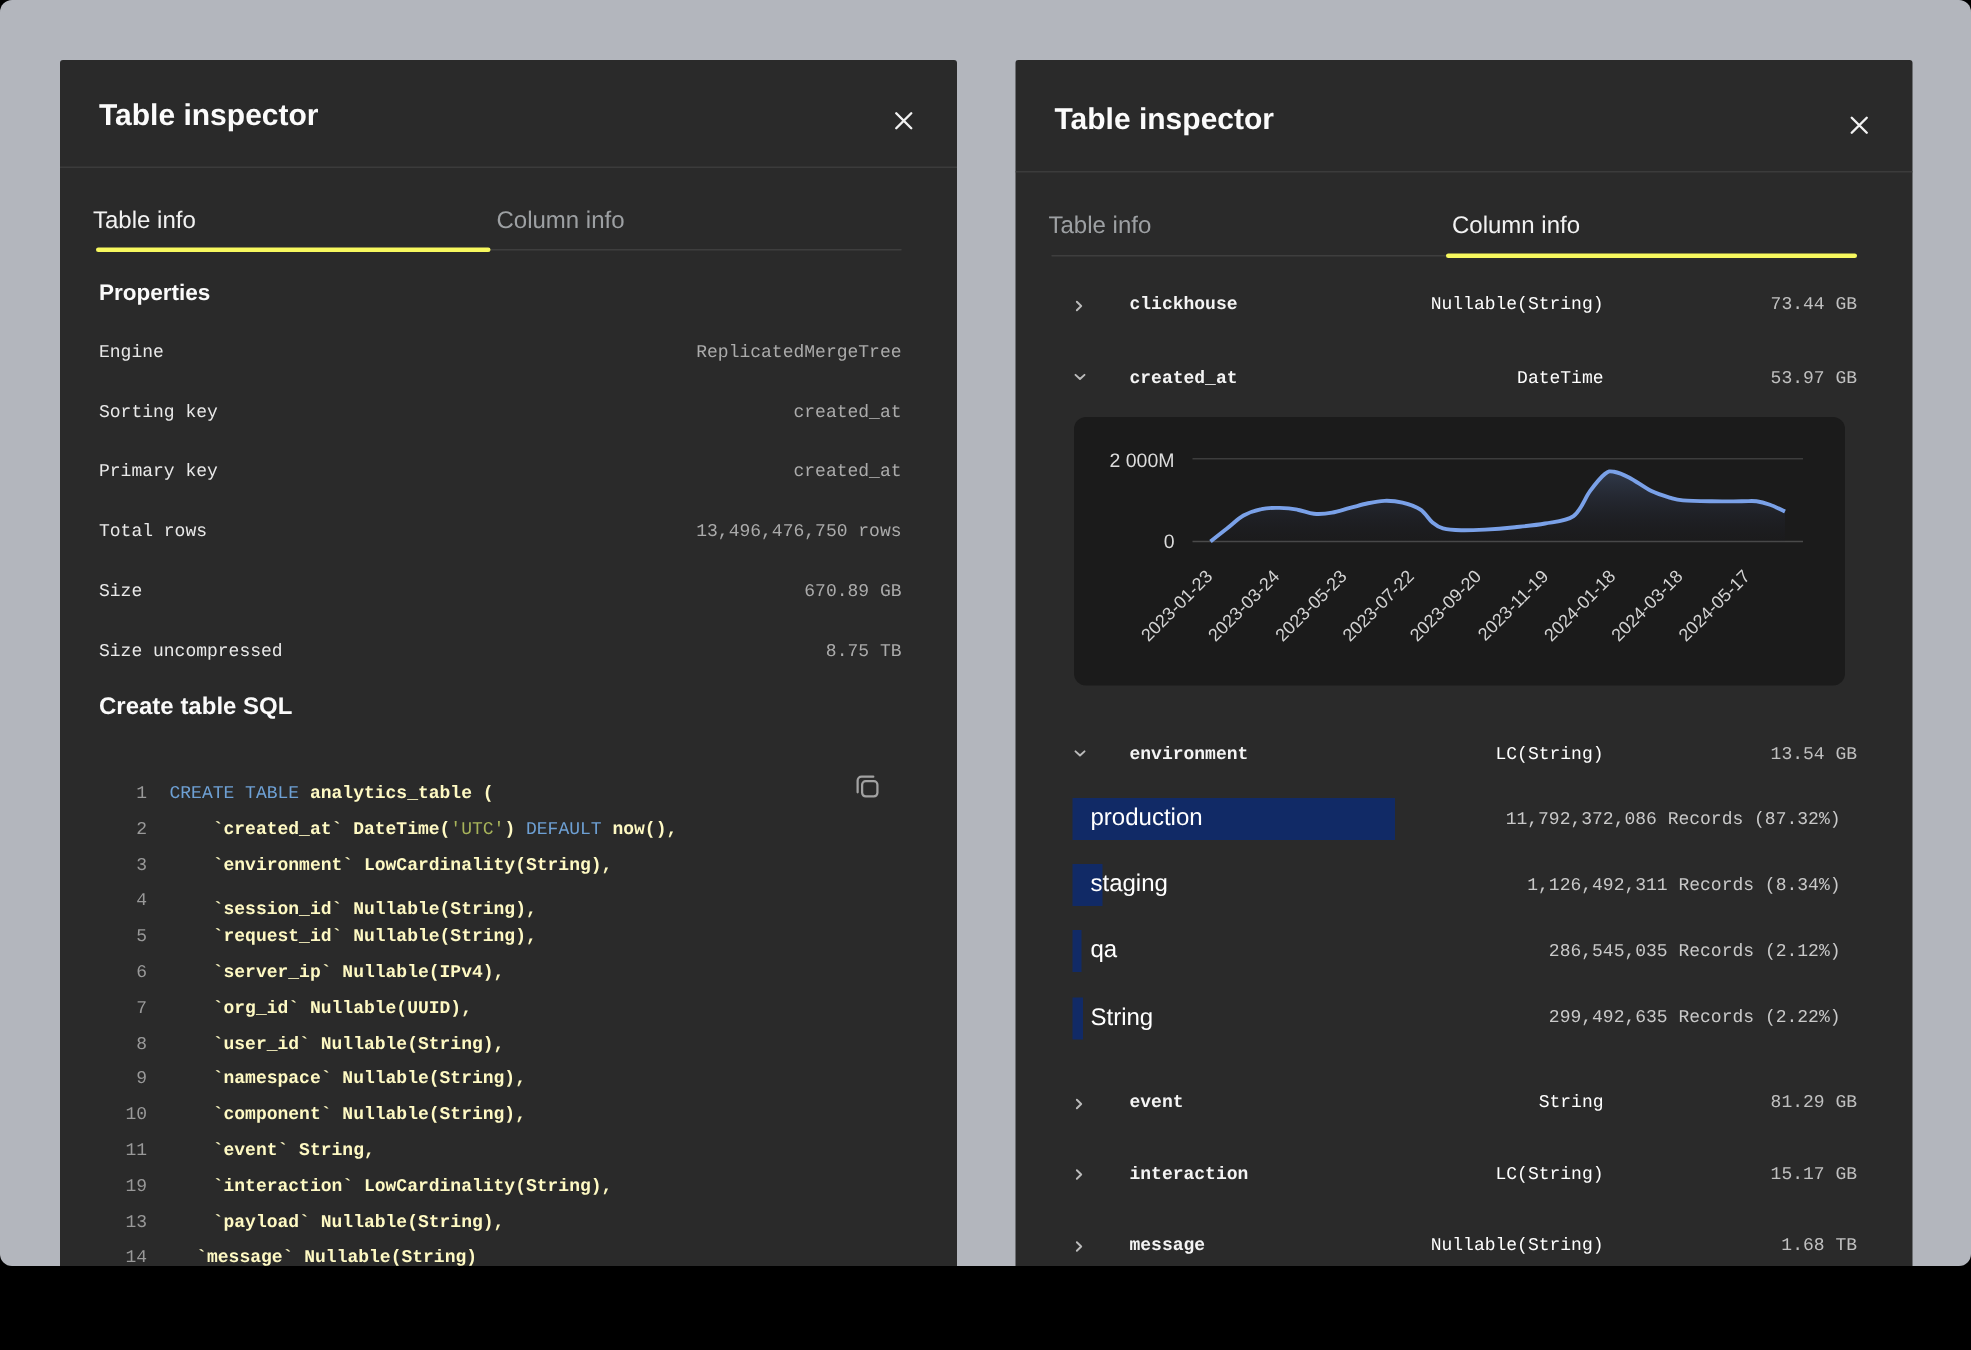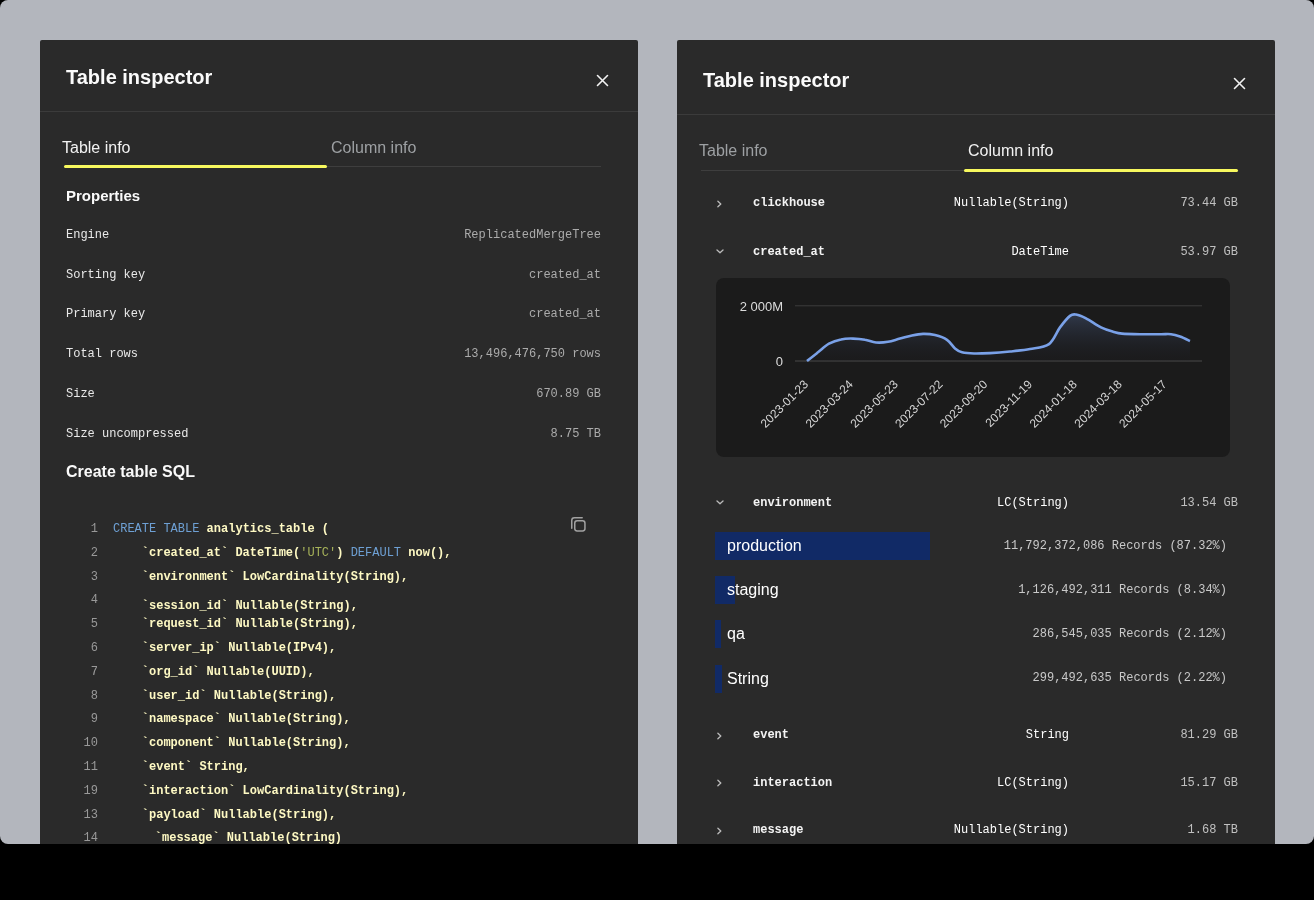--- a/index.html
+++ b/index.html
@@ -88,21 +88,21 @@
     <div class="codeline" style="left:73px;top:190.4px;"><span class="cw">    `namespace` Nullable(String),</span></div>
     <div class="lnum" style="top:214.2px;">10</div>
     <div class="codeline" style="left:73px;top:214.2px;"><span class="cw">    `component` Nullable(String),</span></div>
     <div class="lnum" style="top:238.0px;">11</div>
     <div class="codeline" style="left:73px;top:238.0px;"><span class="cw">    `event` String,</span></div>
     <div class="lnum" style="top:261.8px;">19</div>
     <div class="codeline" style="left:73px;top:261.8px;"><span class="cw">    `interaction` LowCardinality(String),</span></div>
     <div class="lnum" style="top:285.6px;">13</div>
     <div class="codeline" style="left:73px;top:285.6px;"><span class="cw">    `payload` Nullable(String),</span></div>
     <div class="lnum" style="top:309.4px;">14</div>
-    <div class="codeline" style="left:86px;top:309.4px;"><span class="cw">    `message` Nullable(String)</span></div>
+    <div class="codeline" style="left:62px;top:309.4px;"><span class="cw">    `message` Nullable(String)</span></div>
     <div class="lnum" style="top:333.2px;">15</div>
     <div class="codeline" style="left:73px;top:333.2px;"><span class="cw">) </span><span class="kw">ENGINE</span><span class="cw"> = ReplicatedMergeTree(</span><span class="str">'/clickhouse/tables/{uuid}/{shard}'</span></div>
   </div>
   <svg class="abs" style="left:530px;top:476px;" width="17" height="17" viewBox="0 0 17 17" fill="none">
         <rect x="4.75" y="4.75" width="10.2" height="10.2" rx="2.4" stroke="#a2a2a2" stroke-width="1.5"></rect>
         <path d="M12.2,1.75 L4.4,1.75 C2.93,1.75 1.75,2.93 1.75,4.4 L1.75,12.2" stroke="#a2a2a2" stroke-width="1.5" stroke-linecap="round"></path>
       </svg>
 </div>
 
 <div class="panel" id="p2">

